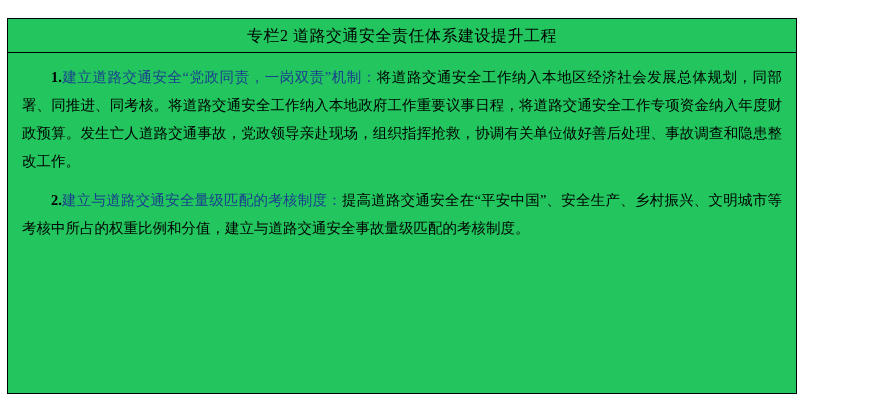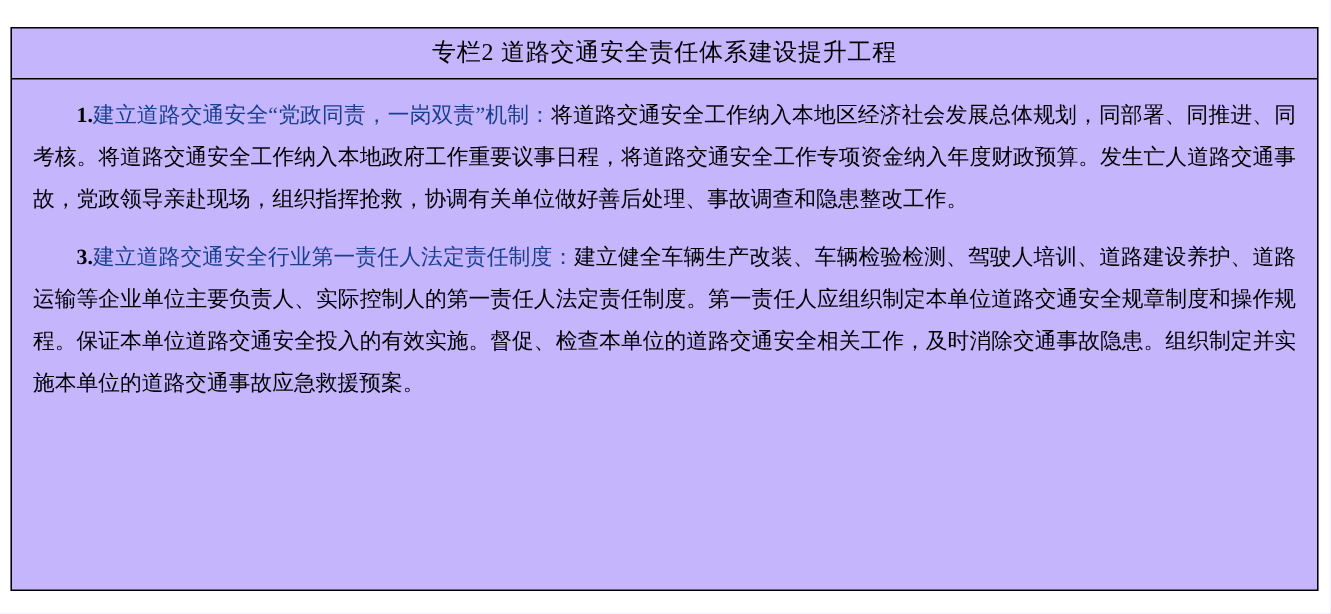--- a/index.html
+++ b/index.html
@@ -15,25 +15,25 @@
     position: relative;
     width: 887px;
     height: 409px;
     background: #ffffff;
     overflow: hidden;
   }
   .box {
     position: absolute;
     left: 7px;
     top: 18px;
-    width: 872px;
+    width: 790px;
     height: 376px;
     border: 1px solid #000000;
     box-sizing: border-box;
-    background: #c4b5fd;
+    background: #22c55e;
   }
   .box-title {
     height: 34px;
     line-height: 34px;
     text-align: center;
     font-size: 16px;
     font-family: "Liberation Serif", "DejaVu Serif", serif;
     font-weight: normal;
     letter-spacing: 0.5px;
     border-bottom: 1px solid #000000;
@@ -70,20 +70,20 @@
 
 <div class="page">
   <div class="box">
     <div class="box-title">专栏2  道路交通安全责任体系建设提升工程</div>
     <div class="box-body">
 
       <p class="para">
         <span class="lead-num">1.</span><span class="lead">建立道路交通安全“党政同责，一岗双责”机制：</span><span>将道路交通安全工作纳入本地区经济社会发展总体规划，同部署、同推进、同考核。将道路交通安全工作纳入本地政府工作重要议事日程，将道路交通安全工作专项资金纳入年度财政预算。发生亡人道路交通事故，党政领导亲赴现场，组织指挥抢救，协调有关单位做好善后处理、事故调查和隐患整改工作。</span>
       </p>
 
+      <p class="para">
+        <span class="lead-num">2.</span><span class="lead">建立与道路交通安全量级匹配的考核制度：</span><span>提高道路交通安全在“平安中国”、安全生产、乡村振兴、文明城市等考核中所占的权重比例和分值，建立与道路交通安全事故量级匹配的考核制度。</span>
+      </p>
 
-      <p class="para">
-        <span class="lead-num">3.</span><span class="lead">建立道路交通安全行业第一责任人法定责任制度：</span><span>建立健全车辆生产改装、车辆检验检测、驾驶人培训、道路建设养护、道路运输等企业单位主要负责人、实际控制人的第一责任人法定责任制度。第一责任人应组织制定本单位道路交通安全规章制度和操作规程。保证本单位道路交通安全投入的有效实施。督促、检查本单位的道路交通安全相关工作，及时消除交通事故隐患。组织制定并实施本单位的道路交通事故应急救援预案。</span>
-      </p>
 
     </div>
   </div>
 </div>
 
 </body></html>

